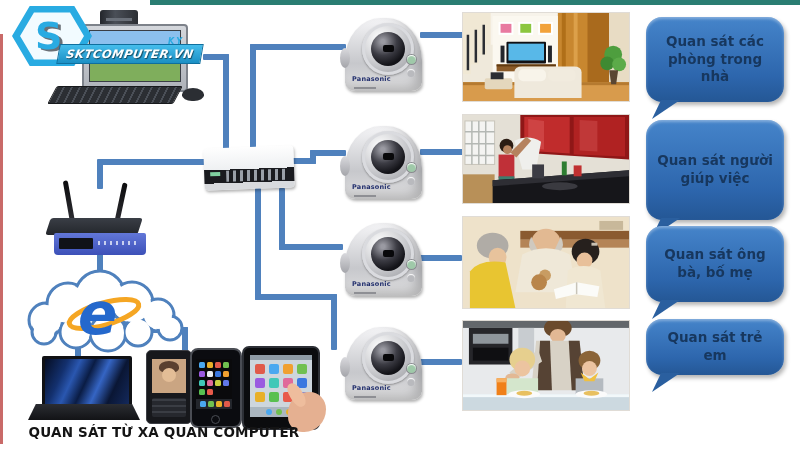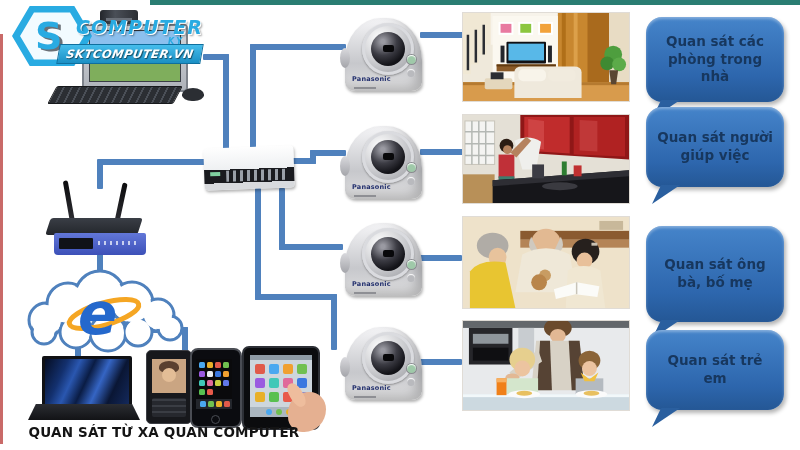--- a/index.html
+++ b/index.html
@@ -136,21 +136,20 @@
   <div class="abs pc-kbd"></div>
   <div class="abs pc-mouse"></div>
 
   <div class="abs logo-hex">
     <svg viewBox="0 0 80 60">
       <polygon points="20,3 60,3 76,30 60,57 20,57 4,30" fill="#f2fbff" stroke="#29abe2" stroke-width="7"></polygon>
       <text x="26" y="45" font-family="DejaVu Sans" font-size="38" font-weight="bold" fill="#6a7077">S</text>
       <text x="23" y="43" font-family="DejaVu Sans" font-size="38" font-weight="bold" fill="#29abe2">S</text>
     </svg>
   </div>
-  <div class="abs logo-brand">COMPUTER</div>
   <div class="abs logo-suffix">KY</div>
   <div class="abs logo-banner">SKTCOMPUTER.VN</div>
 
   <div class="abs switch">
     <div class="switch-led"></div>
     <div class="switch-ports"></div>
   </div>
 
   <div class="abs router">
     <div class="antenna" style="left:24px;top:0;transform:rotate(-10deg)"></div>
@@ -434,17 +433,17 @@
       <ellipse cx="62" cy="74" rx="16" ry="4" fill="#fbfbfb"></ellipse>
       <ellipse cx="130" cy="74" rx="16" ry="4" fill="#fbfbfb"></ellipse>
       <ellipse cx="62" cy="73" rx="8" ry="2.5" fill="#e8c060"></ellipse>
       <ellipse cx="130" cy="73" rx="8" ry="2.5" fill="#e8c060"></ellipse>
       <rect x="34" y="58" width="10" height="17" fill="#f08018"></rect>
       <rect x="34" y="58" width="10" height="4" fill="#f8b060"></rect>
     </svg>
   </div>
 
   <div class="bubble" style="top:17px;height:85px">Quan sát các phòng trong nhà</div>
-  <div class="bubble" style="top:107px;height:80px">Quan sát người giúp việc</div>
-  <div class="bubble" style="top:226px;height:96px">Quan sát ông bà, bố mẹ</div>
-  <div class="bubble" style="top:330px;height:80px">Quan sát trẻ em</div>
+  <div class="bubble" style="top:120px;height:100px">Quan sát người giúp việc</div>
+  <div class="bubble" style="top:226px;height:76px">Quan sát ông bà, bố mẹ</div>
+  <div class="bubble" style="top:319px;height:56px">Quan sát trẻ em</div>
 
 </div>
 
 </body></html>

